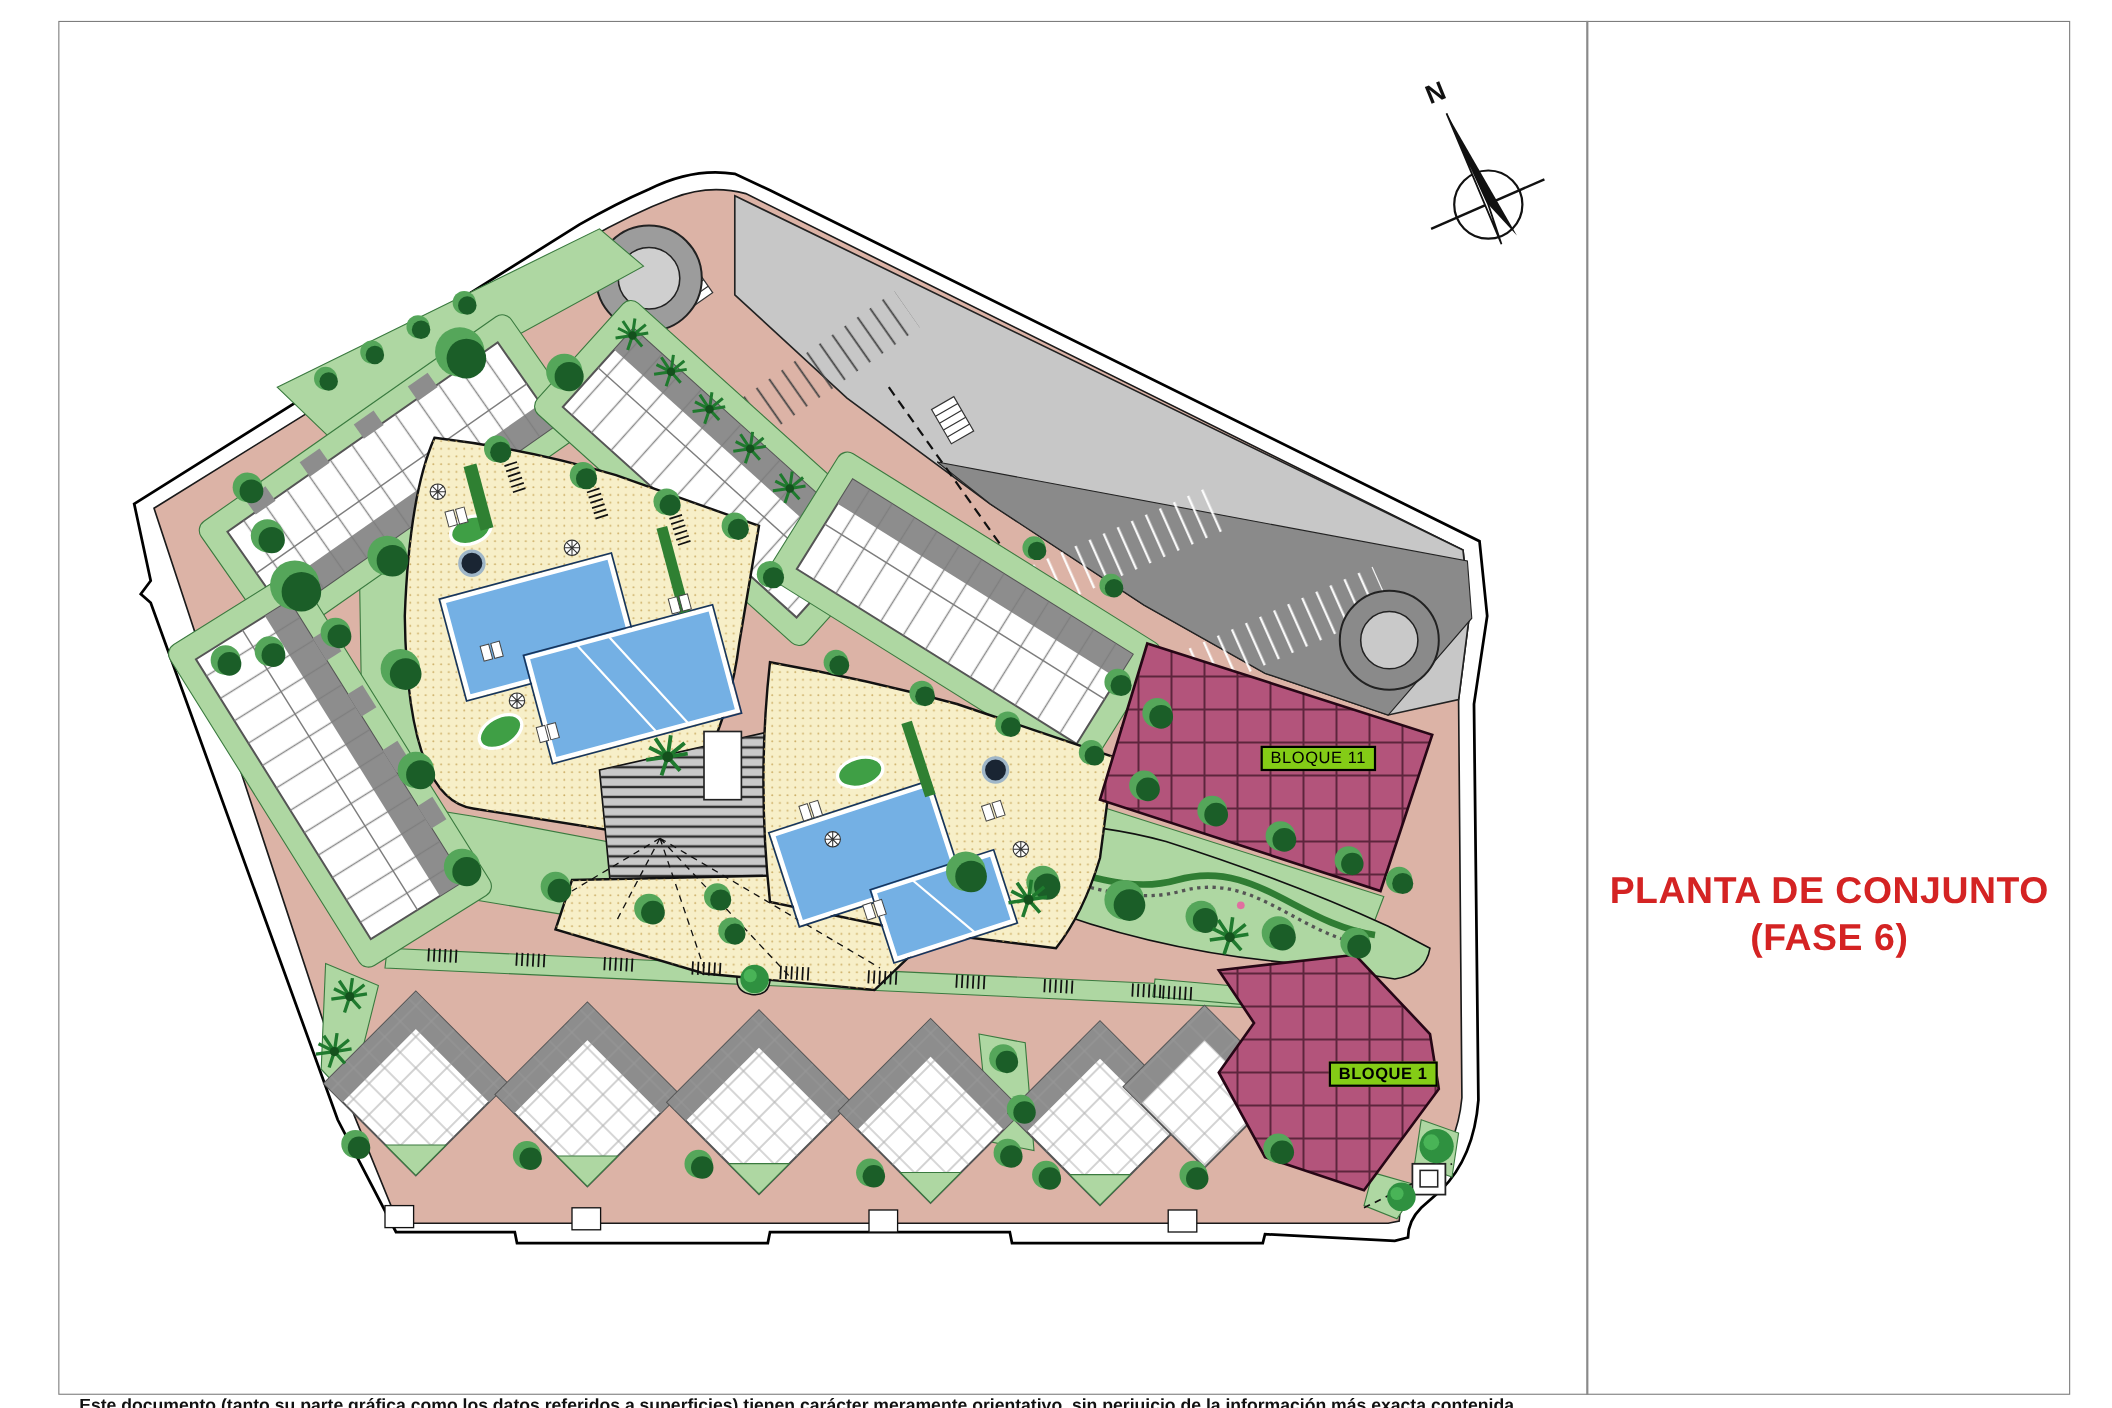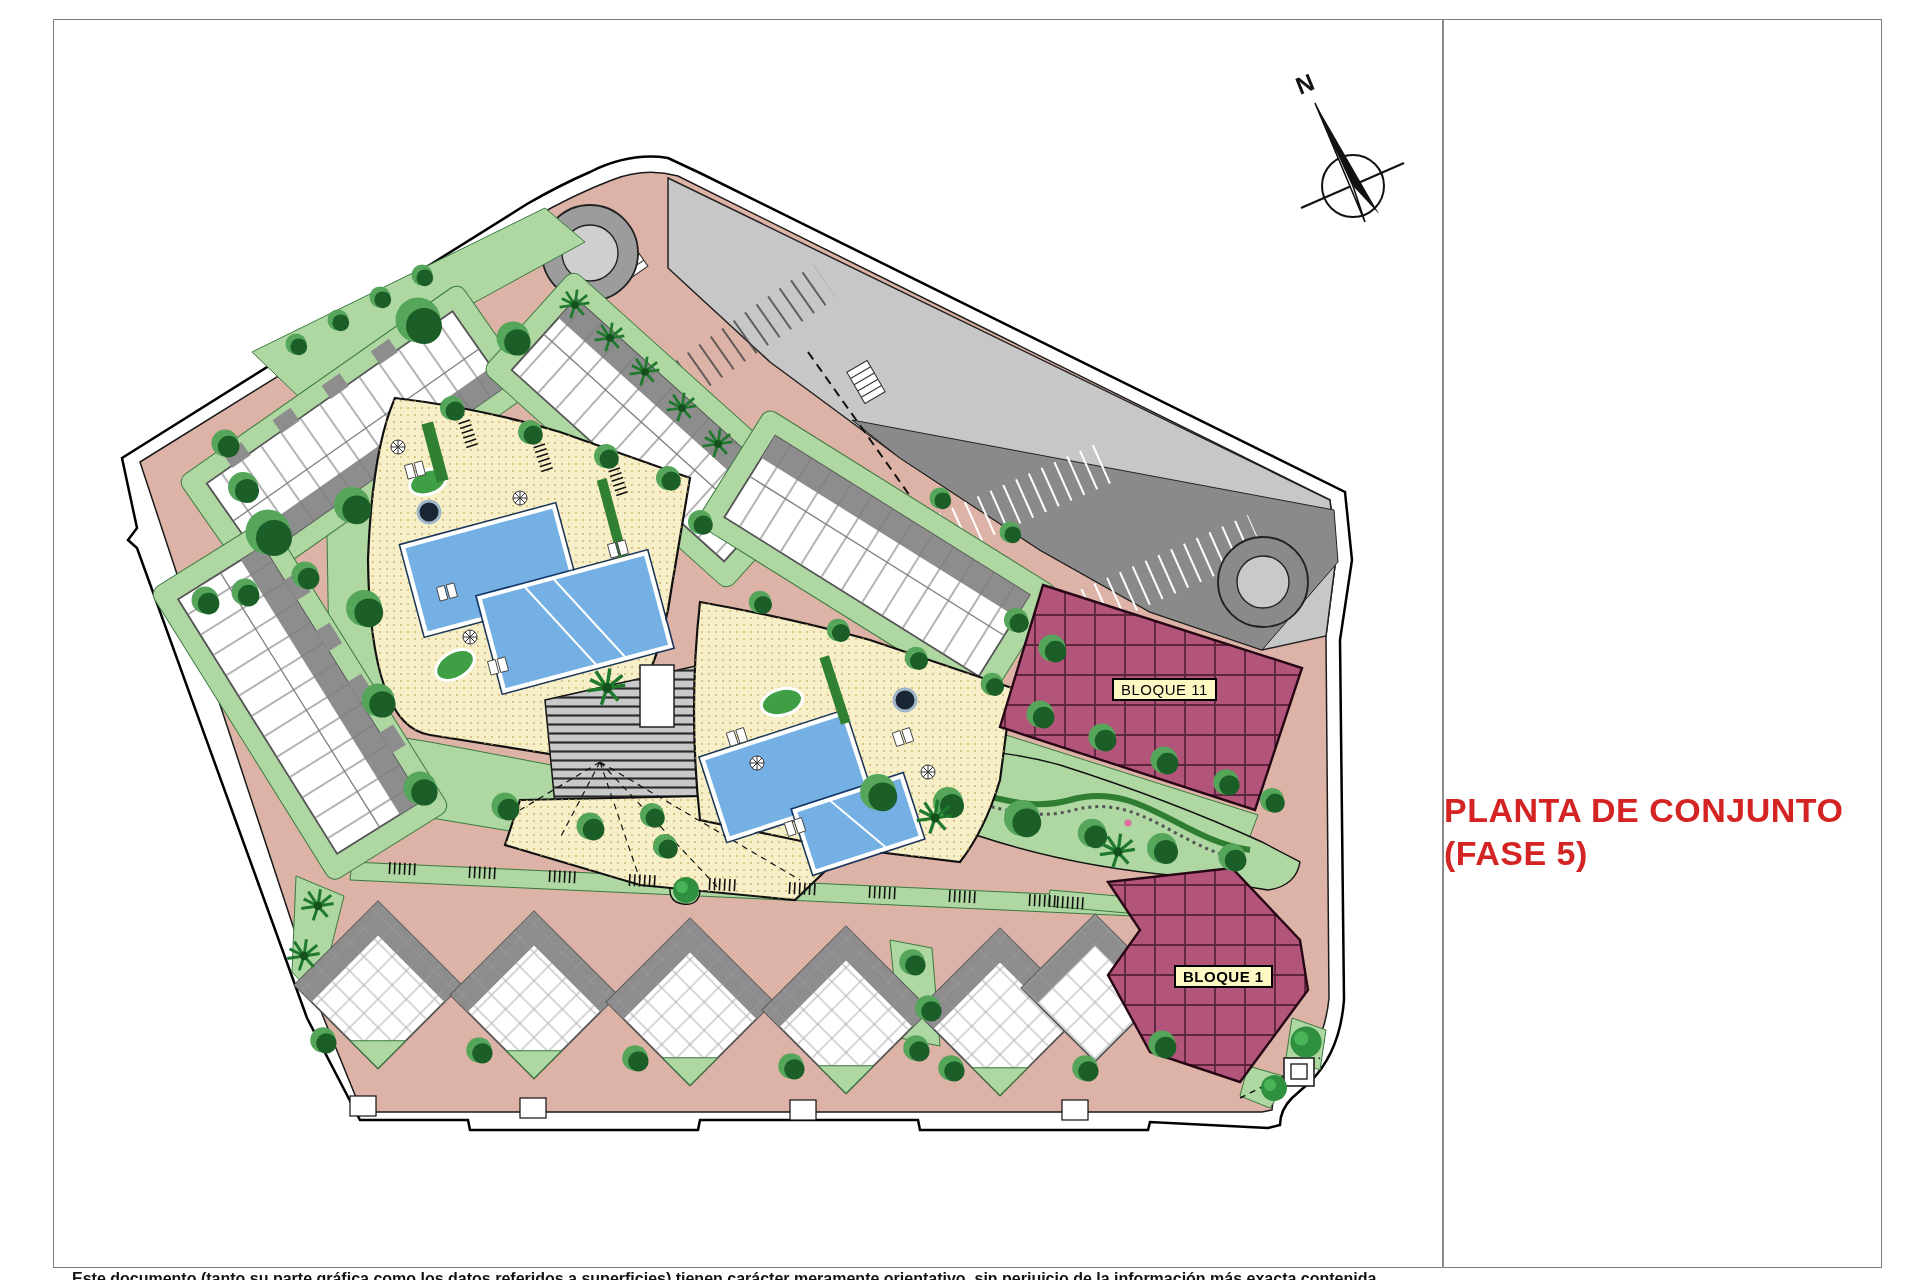--- a/index.html
+++ b/index.html
@@ -2,24 +2,24 @@
 <html><head>
 <meta charset="utf-8">
 <style>
   html,body{margin:0;padding:0;}
   body{width:1920px;height:1280px;position:relative;overflow:hidden;background:#ffffff;
        font-family:"Liberation Sans", sans-serif;}
   .frame{position:absolute;left:53px;top:19px;width:1829px;height:1249px;
          border:1px solid #7d7d7d;box-sizing:border-box;}
   .divider{position:absolute;left:1442px;top:19px;width:2px;height:1249px;background:#8a8a8a;}
   #plan-svg{position:absolute;left:0;top:0;}
-  .title-block{position:absolute;left:1444px;top:789px;width:438px;
+  .title-block{position:absolute;left:1444px;top:789px;width:438px;text-align:center;
                color:#d42323;font-weight:bold;font-size:34px;line-height:1.26;letter-spacing:.5px;}
-  .plan-label{position:absolute;background:#fef9c3;border:2px solid #000;color:#000;
-              font-size:15px;font-weight:500;padding:1px 7px;white-space:nowrap;letter-spacing:.5px;}
+  .plan-label{position:absolute;background:#84cc16;border:2px solid #000;color:#000;
+              font-size:15px;font-weight:500;padding:1px 7px;white-space:nowrap;letter-spacing:.5px;margin-left:34px;}
   #lbl11{left:1112px;top:678px;}
   #lbl1{left:1174px;top:965px;font-weight:bold;}
   .disclaimer{position:absolute;left:72px;top:1270px;white-space:nowrap;
               font-size:16px;font-weight:bold;color:#111;}
   .lawn{fill:#aed7a2;stroke:#3a7a3f;stroke-width:1;}
   .lawn2{fill:#aed7a2;stroke:#111;stroke-width:1.4;}
   .bldg{fill:#ffffff;stroke:#555;stroke-width:1.8;}
   .roof{fill:#8d8d8d;}
   .deck{fill:#f7efc8;stroke:#111;stroke-width:2.2;}
   .mauve{fill:#b3547b;stroke:#270716;stroke-width:2.4;}
@@ -415,16 +415,16 @@
 </svg>
 
 <div class="frame"></div>
 <div class="divider"></div>
 
 <div class="plan-label" id="lbl11">BLOQUE 11</div>
 <div class="plan-label" id="lbl1">BLOQUE 1</div>
 
 <div class="title-block">
   <div>PLANTA DE CONJUNTO</div>
-  <div>(FASE 5)</div>
+  <div>(FASE 6)</div>
 </div>
 
 <div class="disclaimer">Este documento (tanto su parte gráfica como los datos referidos a superficies) tienen carácter meramente orientativo, sin perjuicio de la información más exacta contenida</div>
 
 </body></html>

